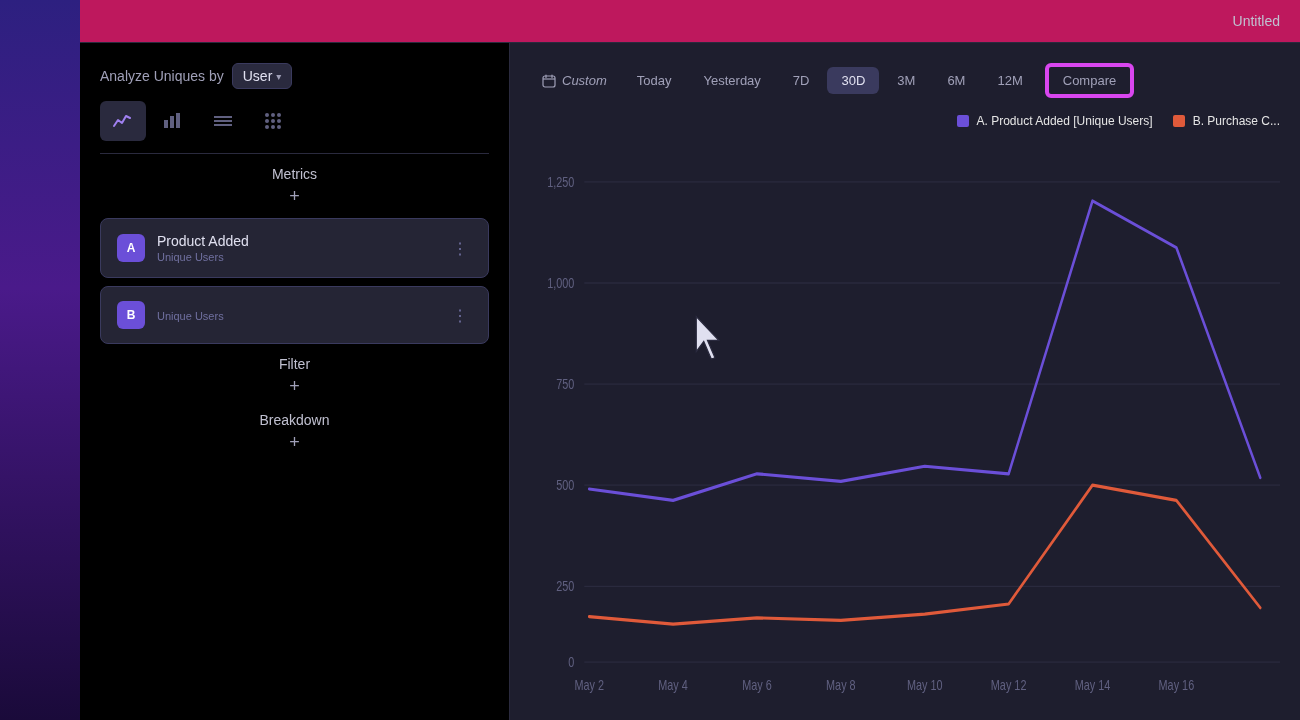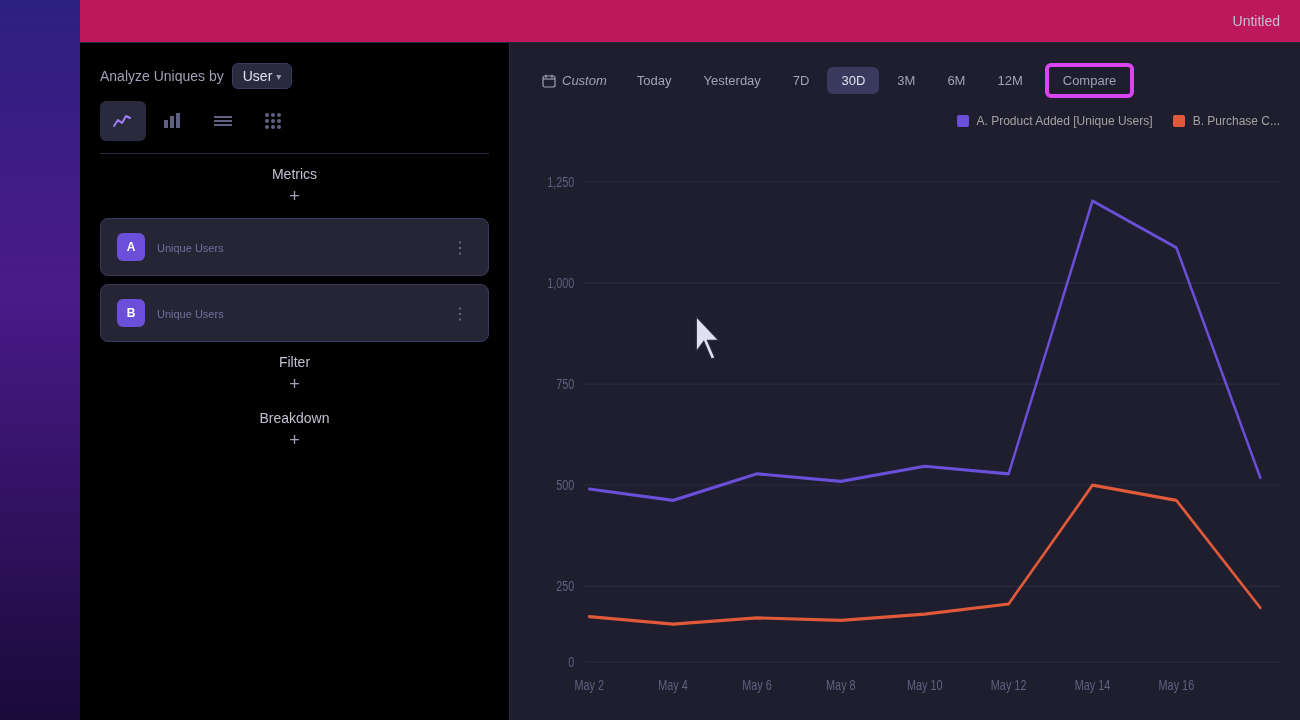--- a/index.html
+++ b/index.html
@@ -268,21 +268,21 @@
       gap: 20px;
       justify-content: flex-end;
       margin-bottom: 16px;
     }
 
     .legend-item {
       display: flex;
       align-items: center;
       gap: 8px;
       font-size: 12px;
-      color: #a3a3a3;
+      color: #e5e5e5;
     }
 
     .legend-dot {
       width: 12px;
       height: 12px;
       border-radius: 2px;
     }
 
     
     .chart-svg-container {
@@ -384,20 +384,21 @@
 
       <div class="metrics-section">
         <div class="section-header">
           <span class="section-title">Metrics</span>
           <button class="add-btn">+</button>
         </div>
 
         <div class="metric-card">
           <div class="metric-badge">A</div>
           <div class="metric-info">
+            <div class="metric-name">Product Added</div>
             <div class="metric-sub">Unique Users</div>
           </div>
           <button class="metric-menu">⋮</button>
         </div>
 
         <div class="metric-card">
           <div class="metric-badge">B</div>
           <div class="metric-info">
             <div class="metric-sub">Unique Users</div>
           </div>

